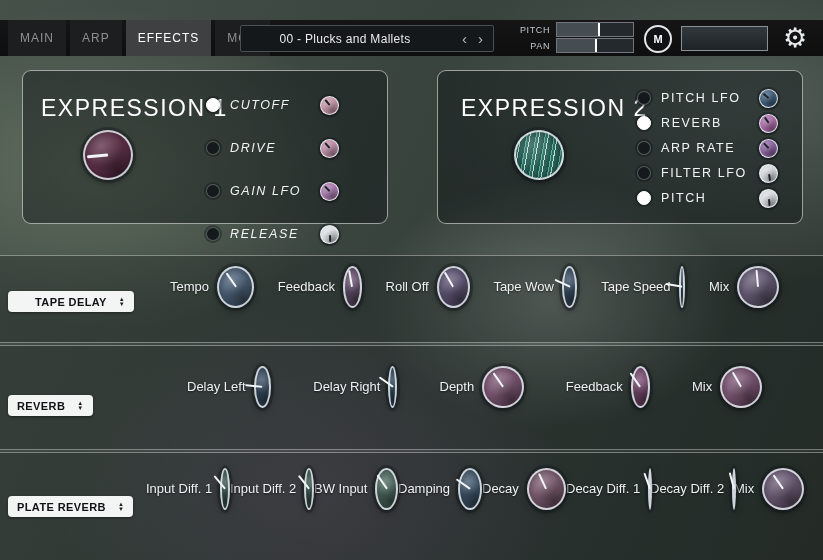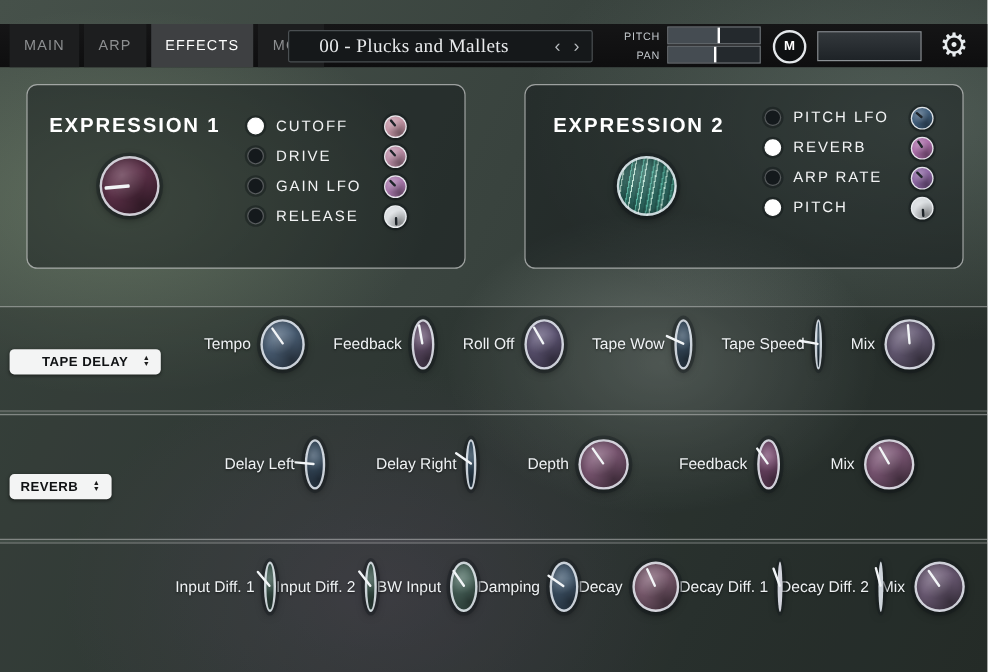--- a/index.html
+++ b/index.html
@@ -16,21 +16,21 @@
   .topbar{position:absolute;left:0;top:0;width:823px;height:36px;
     background:linear-gradient(#151516,#0e0e0f);margin-top:20px;}
   .tabs{position:absolute;left:8px;top:0;height:36px;display:flex;gap:4px;}
   .tab{height:100%;display:flex;align-items:center;padding:0 12px;
     background:#1d1e1f;color:#8d8f91;font-size:12px;letter-spacing:1px;cursor:pointer;}
   .tab.active{background:#3e4042;color:#fff;}
   .preset{position:absolute;left:240px;top:5px;width:252px;height:25px;
     background:#15181a;border:1px solid #4a4f52;border-radius:2px;
     display:flex;align-items:center;}
   .preset-name{position:absolute;left:0;right:44px;text-align:center;
-    color:#e8eaec;font-size:16px;letter-spacing:.3px;font-family:Liberation Serif, serif;}
+    color:#e8eaec;font-size:12px;letter-spacing:.3px;}
   .chev{position:absolute;top:0;height:25px;display:flex;align-items:center;
     color:#b9bdc0;font-size:15px;cursor:pointer;}
   .chev.prev{right:26px;} .chev.next{right:10px;}
   .pp{position:absolute;left:510px;top:3px;display:flex;flex-direction:column;gap:3px;}
   .pp-row{display:flex;align-items:center;gap:6px;height:13px;}
   .pp-label{width:40px;text-align:right;color:#c3c8cc;font-size:9px;letter-spacing:.6px;}
   .pp-slider{position:relative;width:76px;height:13px;border:1px solid #70767b;
     background:linear-gradient(90deg,#454c52 0 54%,#24292d 54%);}
   .pp-slider.pan{background:linear-gradient(90deg,#454c52 0 50%,#24292d 50%);}
   .pp-mark{position:absolute;left:54%;top:0;bottom:0;width:2px;background:#fff;}
@@ -41,37 +41,37 @@
   .volume{position:absolute;left:681px;top:6px;width:85px;height:23px;
     border:1px solid #8b9094;background:linear-gradient(180deg,#33383c,#1e2327);}
   .gear{position:absolute;left:783px;top:1px;font-size:27px;color:#e8ecef;cursor:pointer;line-height:34px;}
 
   
   .exp-panel{position:absolute;top:70px;width:364px;height:152px;
     border:1px solid rgba(255,255,255,.55);border-radius:9px;
     background:rgba(12,17,18,.42);}
   .exp1{left:22px;} .exp2{left:437px;text-align:right;}
   .exp-title{position:absolute;left:18px;top:24px;margin:0;color:#fff;
-    font-size:17px;font-weight:700;letter-spacing:1.5px;}
+    font-size:23px;font-weight:400;letter-spacing:1.5px;}
   .exp2 .exp-title{left:23px;}
   .main-knob{position:absolute;left:60px;top:59px;width:46px;height:46px;border-radius:50%;
     background:
       radial-gradient(circle at 36% 30%, rgba(255,255,255,.22), rgba(0,0,0,0) 48%),
       radial-gradient(circle at 72% 82%, rgba(0,0,0,.45), rgba(0,0,0,0) 55%),
       var(--kc,#5d3149);
     border:2px solid rgba(228,233,238,.85);
     box-shadow:0 0 0 3px rgba(18,24,28,.35),0 2px 7px rgba(0,0,0,.55),inset 0 0 9px rgba(0,0,0,.35);}
   .exp2 .main-knob{left:76px;}
   .main-knob.waves{background:
       radial-gradient(circle at 36% 28%, rgba(255,255,255,.18), rgba(0,0,0,0) 50%),
       repeating-linear-gradient(100deg,#24564f 0 2px,#58b3a0 2px 3px,#2e6e63 3px 5px,#bfe4d6 5px 6px,#2a6059 6px 9px);}
   .main-knob .ptr{position:absolute;left:50%;top:4%;width:2.5px;height:46%;margin-left:-1.25px;
     background:#f2f5f7;border-radius:1px;transform-origin:50% 100%;transform:rotate(var(--ka,0deg));}
   .exp-options{position:absolute;display:flex;flex-direction:column;}
-  .exp1 .exp-options{right:48px;width:133px;top:24px;gap:5px;}
+  .exp1 .exp-options{right:48px;width:133px;top:24px;gap:23px;font-style:italic;}
   .exp2 .exp-options{right:24px;width:141px;top:17px;gap:5px;}
   .exp-row{display:flex;align-items:center;height:20px;}
   .radio{width:12px;height:12px;border-radius:50%;margin-right:10px;flex:0 0 auto;
     background:#14191c;border:1px solid rgba(255,255,255,.28);
     box-shadow:0 0 0 2px rgba(10,14,16,.35);cursor:pointer;}
   .radio.on{background:#fff;border-color:#fff;}
   .exp-label{color:#f2f3f4;font-size:12.5px;letter-spacing:1.6px;white-space:nowrap;}
   .mini-knob{position:relative;width:17px;height:17px;border-radius:50%;margin-left:auto;flex:0 0 auto;
     background:
       radial-gradient(circle at 36% 30%, rgba(255,255,255,.28), rgba(0,0,0,0) 50%),
@@ -202,20 +202,27 @@
           </span>
         </div>
         <div class="exp-row">
           <span class="radio"></span>
           <span class="exp-label">ARP RATE</span>
           <span class="mini-knob" style="--kc: #8a64a0; --ka: -45deg;">
             <i class="ptr"></i>
           </span>
         </div>
         <div class="exp-row">
+          <span class="radio"></span>
+          <span class="exp-label">FILTER LFO</span>
+          <span class="mini-knob" style="--kc: #d3d8db; --ka: 172deg;">
+            <i class="ptr"></i>
+          </span>
+        </div>
+        <div class="exp-row">
           <span class="radio on"></span>
           <span class="exp-label">PITCH</span>
           <span class="mini-knob" style="--kc: #d6dadd; --ka: 176deg;">
             <i class="ptr"></i>
           </span>
         </div>
       </div>
   </section>
 
   <section class="fx-row fx0">
@@ -302,20 +309,27 @@
         <div class="knob-unit">
           <span class="knob-label">Mix</span>
           <span class="knob" style="--kc: #7d5876; --ka: -30deg;">
             <i class="ptr"></i>
           </span>
         </div>
       </div>
   </section>
 
   <section class="fx-row fx2">
+    <div class="fx-select">
+      <span class="fx-name">PLATE REVERB</span>
+      <span class="updown">
+          <i>▲</i>
+          <i>▼</i>
+        </span>
+    </div>
     <div class="knob-lane">
         <div class="knob-unit">
           <span class="knob-label">Input Diff. 1</span>
           <span class="knob" style="--kc: #4c6e63; --ka: -40deg;">
             <i class="ptr"></i>
           </span>
         </div>
         <div class="knob-unit">
           <span class="knob-label">Input Diff. 2</span>
           <span class="knob" style="--kc: #4a6b60; --ka: -38deg;">

